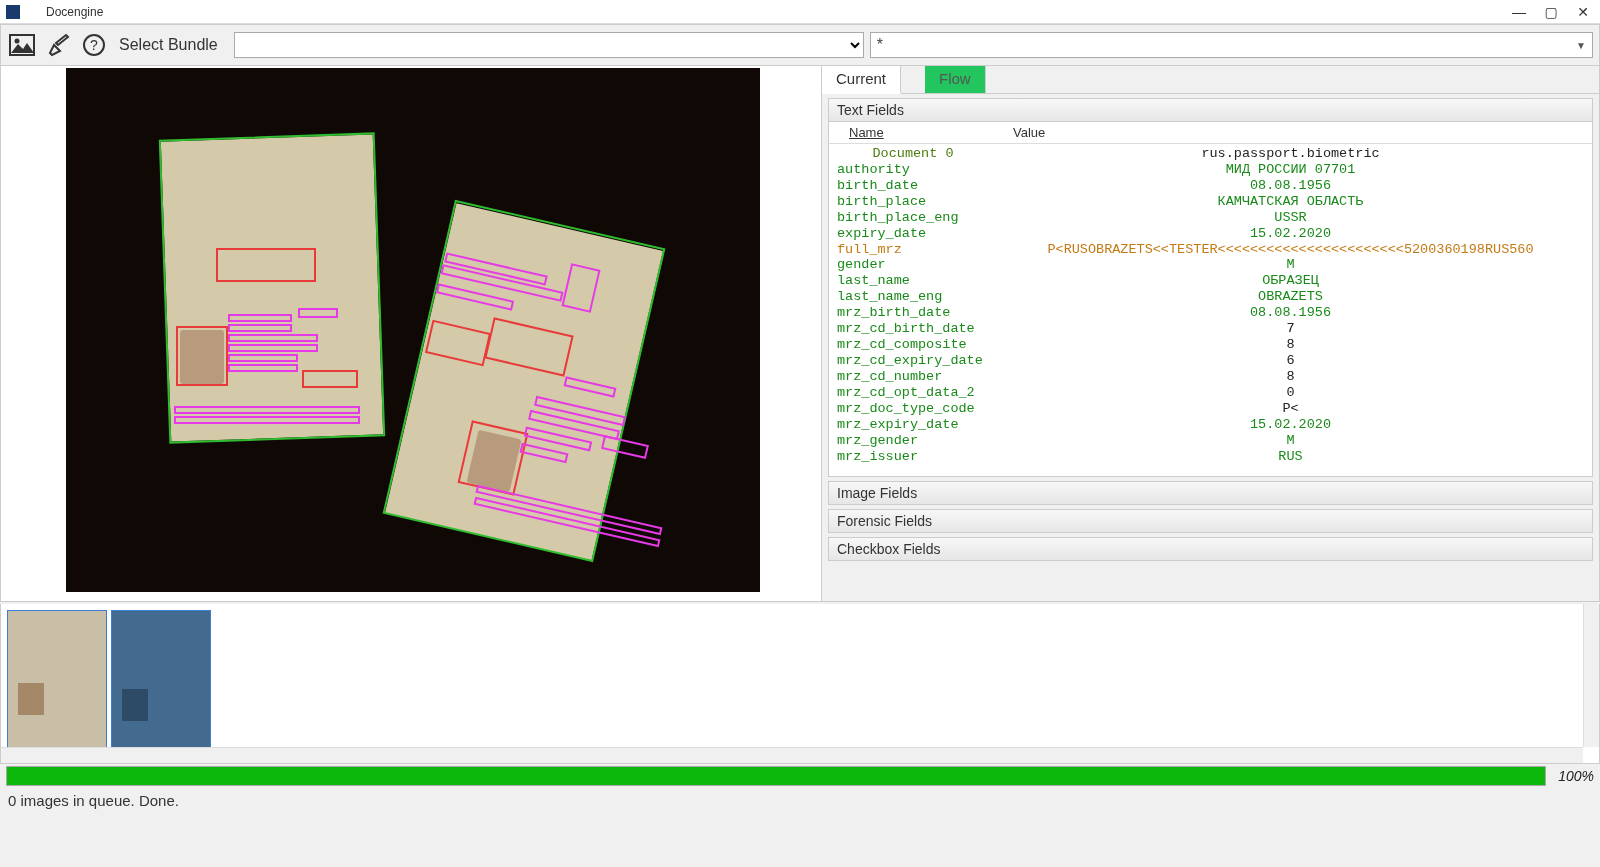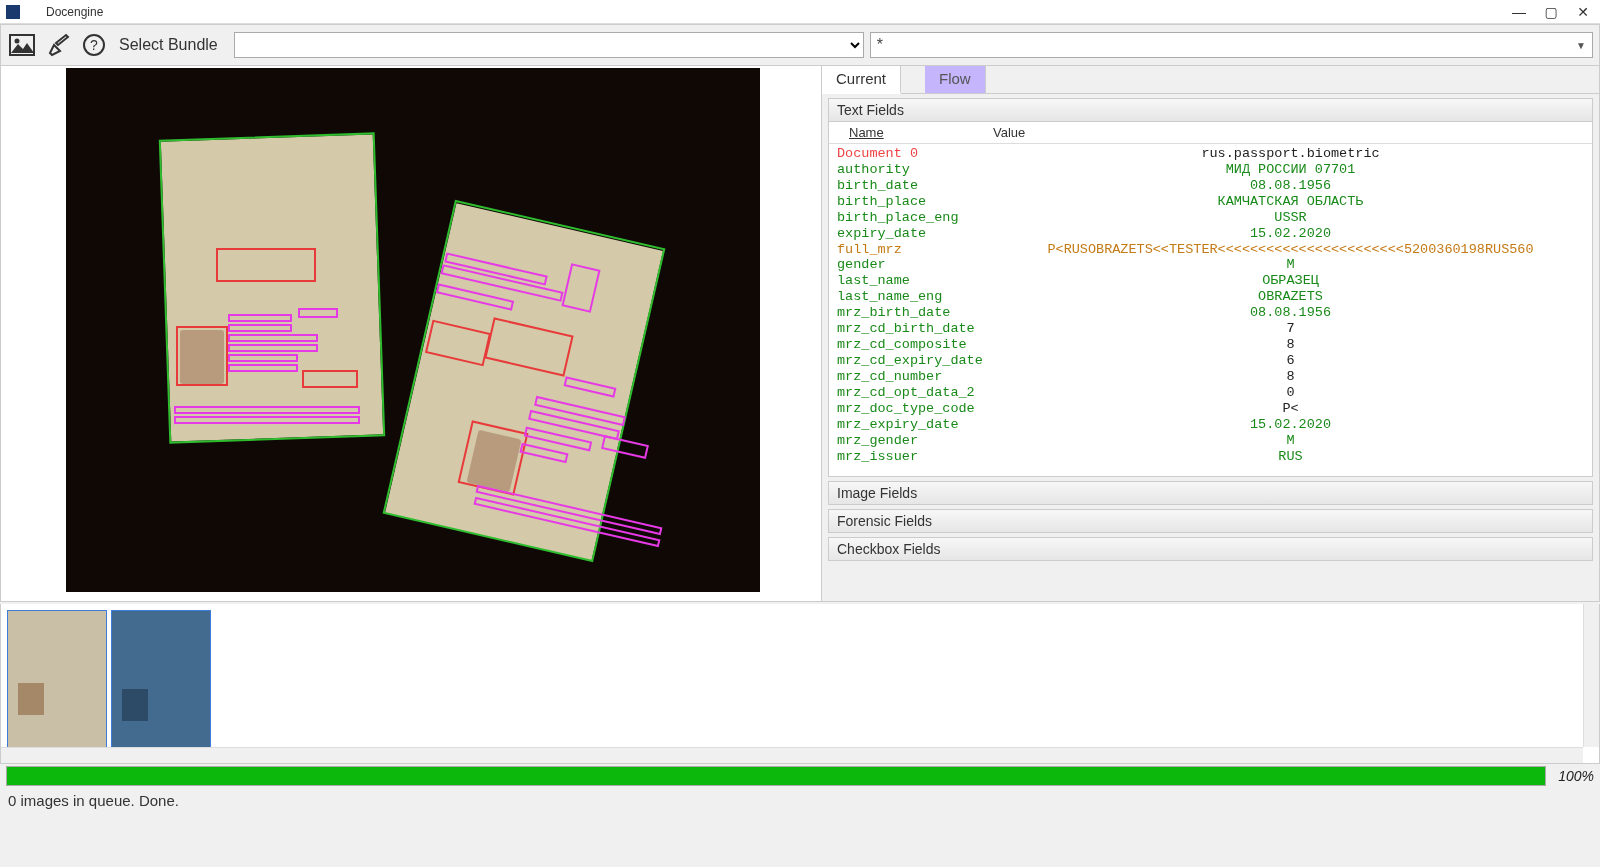--- a/index.html
+++ b/index.html
@@ -16,32 +16,32 @@
 .toolbar .star-field { flex: 1; height: 26px; border: 1px solid #aaa; background: #fff; padding: 2px 6px; font-size: 16px; color: #444; display: flex; align-items: center; justify-content: space-between; }
 .toolbar .star-field .chev { font-size: 10px; color: #555; }
 .main { display: flex; height: 536px; }
 .viewer { width: 822px; background: #fff; border: 1px solid #ccc; border-top: none; position: relative; }
 .viewer .canvas { position: absolute; left: 65px; top: 2px; width: 694px; height: 524px; background: #0f0805; }
 .doc-outline { position: absolute; border: 2px solid #2fbd2f; }
 .box-r { position: absolute; border: 2px solid #e83a3a; }
 .box-m { position: absolute; border: 2px solid #e63ae6; }
 .panel { flex: 1; border: 1px solid #ccc; border-left: none; border-top: none; background: #f0f0f0; display: flex; flex-direction: column; }
 .tabs { display: flex; height: 28px; border-bottom: 1px solid #ccc; gap: 24px; }
-.tab { padding: 4px 14px; font-size: 15px; color: #555; background: #c4b5fd; border-right: 1px solid #ccc; cursor: default; }
+.tab { padding: 4px 14px; font-size: 15px; color: #555; background: #22c55e; border-right: 1px solid #ccc; cursor: default; }
 .tab.active { background: #fff; color: #333; border-bottom: 2px solid #fff; margin-bottom: -1px; }
 .section-header { height: 24px; background: linear-gradient(#f7f7f7,#e6e6e6); border: 1px solid #ccc; margin: 4px 6px 0 6px; padding: 3px 8px; font-size: 14px; color: #333; cursor: default; }
 .fields-wrap { margin: 0 6px; border: 1px solid #ccc; border-top: none; background: #fff;}
 .fields-head { display: flex; border-bottom: 1px solid #ddd; font-size: 13px; color: #333; padding: 3px 0; }
 .fields-head .col-n { width: 160px; padding-left: 20px; text-decoration: underline; }
-.fields-head .col-v { flex: 1; padding-left: 4px; }
+.fields-head .col-v { flex: 1; padding-left: 4px; margin-left: 20px; }
 .fields-body { height: 332px; overflow: auto; font-family: Consolas, "Courier New", monospace; font-size: 13.5px; line-height: 1.18; padding: 2px 0 2px 8px; white-space: nowrap; }
 .fields-body .row { display: flex; }
 .fields-body .n { width: 152px; flex-shrink: 0; }
 .fields-body .v { flex: 1; text-align: center; }
-.c-doc { color: #ef4444; }
+.c-doc { color: #4d7c0f; text-align: center; }
 .c-green { color: #198a19; }
 .c-orange { color: #c47a15; }
 .c-black { color: #222; }
 .thumb-strip { height: 160px; border: 1px solid #ccc; border-top: none; background: #fff; margin-top: 2px; display: flex; align-items: flex-start; padding: 6px; gap: 4px; position: relative; }
 .thumb { width: 100px; height: 140px; border: 1px solid #3b7dd8; background: #c9bfa6; position: relative; }
 .thumb.blue { background: #426b8f; }
 .thumb-strip .scroll-v { position: absolute; right: 0; top: 0; bottom: 16px; width: 16px; background: #f0f0f0; border-left: 1px solid #ddd; }
 .thumb-strip .scroll-h { position: absolute; left: 0; right: 16px; bottom: 0; height: 16px; background: #f0f0f0; border-top: 1px solid #ddd; }
 .progress-row { height: 24px; display: flex; align-items: center; padding: 2px 6px; gap: 4px; }
 .progress-bar { flex: 1; height: 20px; background: #0db80d; border: 1px solid #aaa; }

